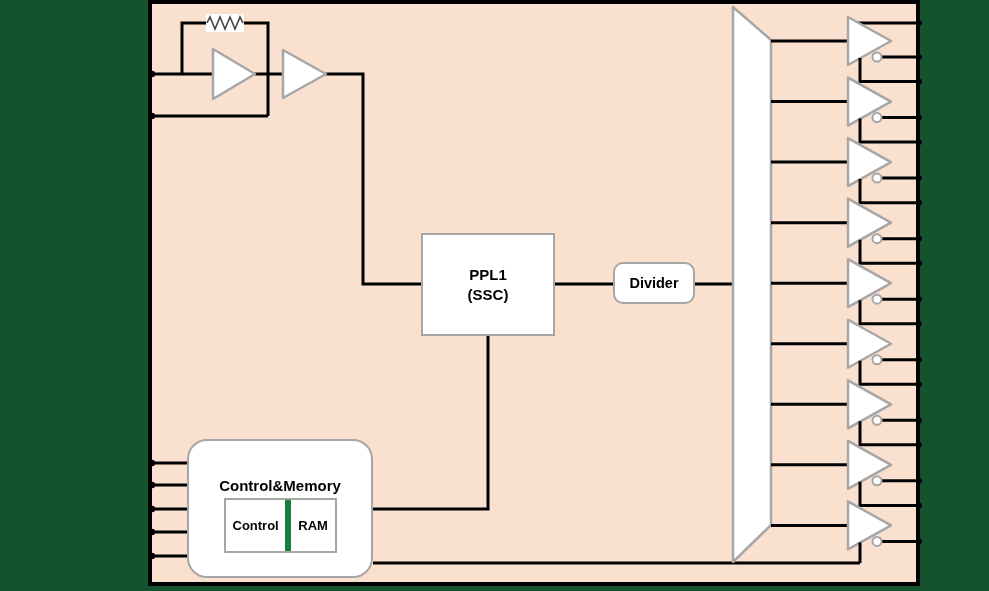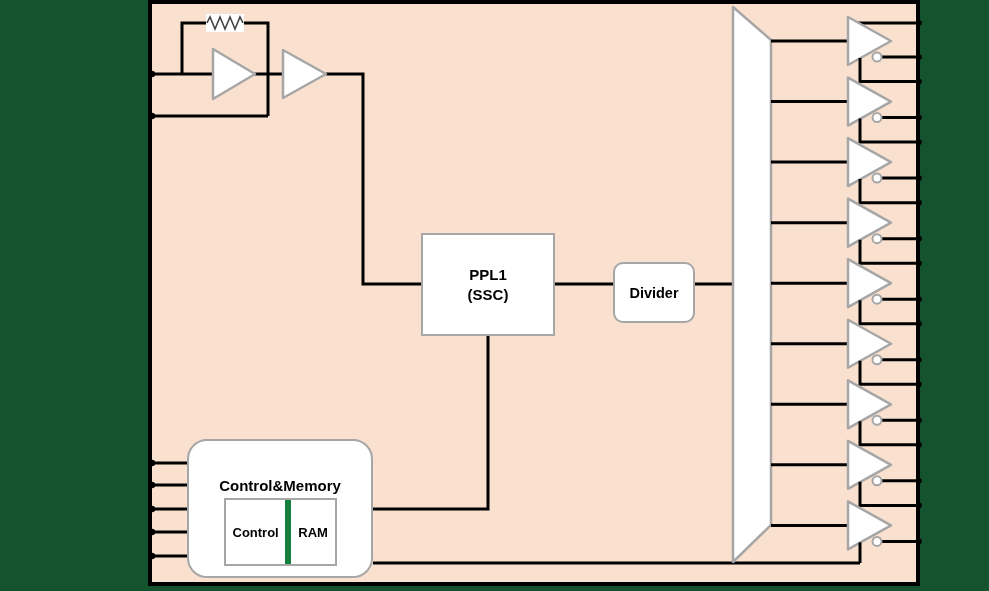--- a/index.html
+++ b/index.html
@@ -3,25 +3,25 @@
 <meta charset="utf-8">
 <style>
   html,body{margin:0;padding:0;background:#000;}
   #stage{position:relative;width:989px;height:591px;background:#14532d;overflow:hidden;
          font-family:"Liberation Sans",sans-serif;}
   #diagram-svg{position:absolute;left:0;top:0;}
   .blk{position:absolute;background:#fff;border:2px solid #a6a6a6;box-sizing:border-box;
        display:flex;align-items:center;justify-content:center;flex-direction:column;
        color:#000;font-weight:bold;text-align:center;}
   #ppl1{left:421px;top:233px;width:134px;height:103px;font-size:15px;line-height:20px;}
-  #divider{left:613px;top:262px;width:82px;height:61px;border-radius:10px;font-size:14.5px;}
+  #divider{left:613px;top:262px;width:82px;height:42px;border-radius:10px;font-size:14.5px;}
   #cm{left:187px;top:439px;width:186px;height:139px;border-radius:20px;display:block;padding-left:8px;}
   #cm-title{position:absolute;left:0;top:36px;width:100%;text-align:center;
             font-size:15px;font-weight:bold;color:#000;}
-  #cm-table{position:absolute;left:35px;top:57px;width:113px;height:68px;
+  #cm-table{position:absolute;left:35px;top:57px;width:113px;height:55px;
             border:2px solid #a6a6a6;box-sizing:border-box;display:flex;}
   .cm-cell{display:flex;align-items:center;justify-content:center;
            font-size:13px;font-weight:bold;color:#000;box-sizing:border-box;}
   #cm-cell-control{flex:65 0 0;}
   #cm-cell-ram{flex:48 0 0;border-left:6px solid #15803d;}
 </style>
 </head>
 <body>
 
 <div id="stage">

